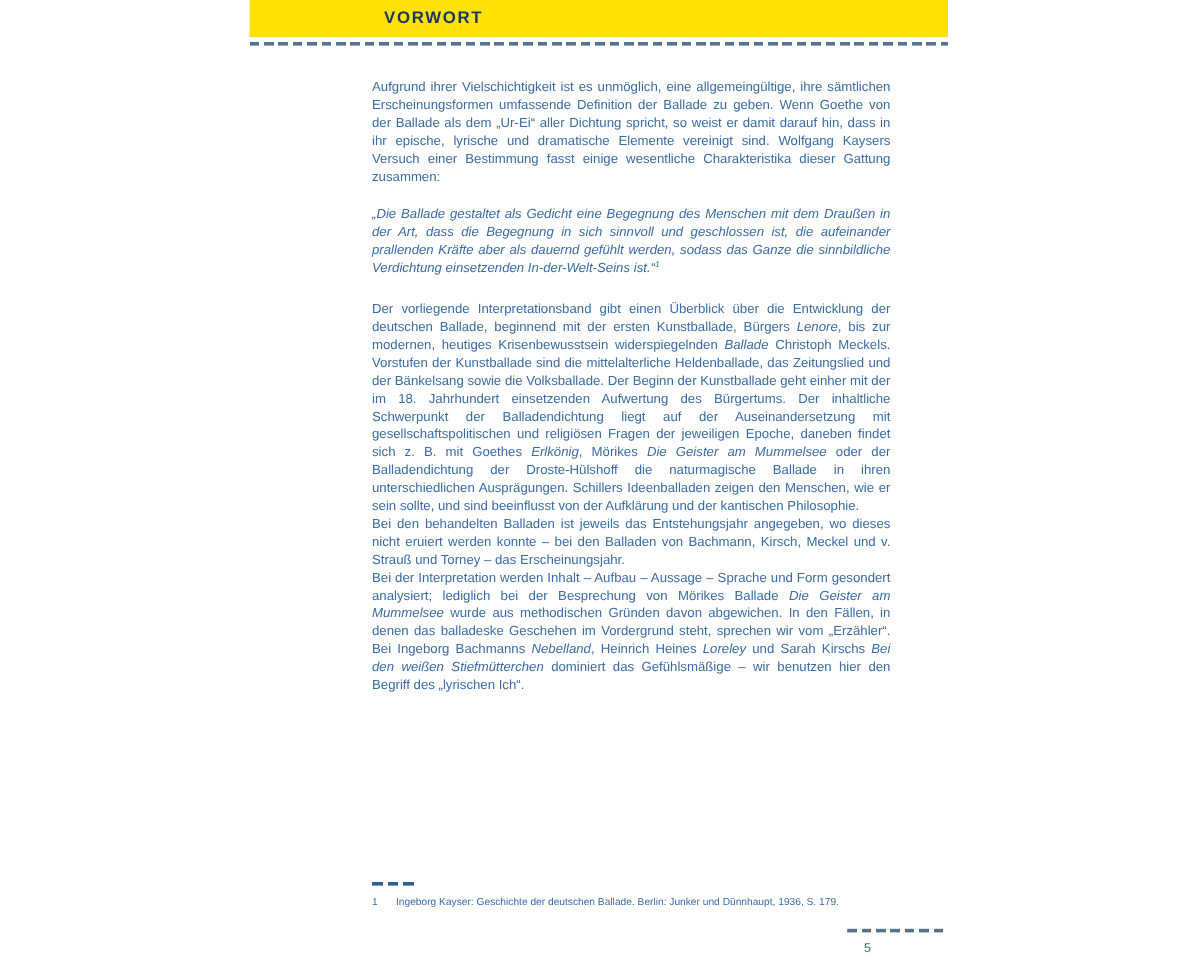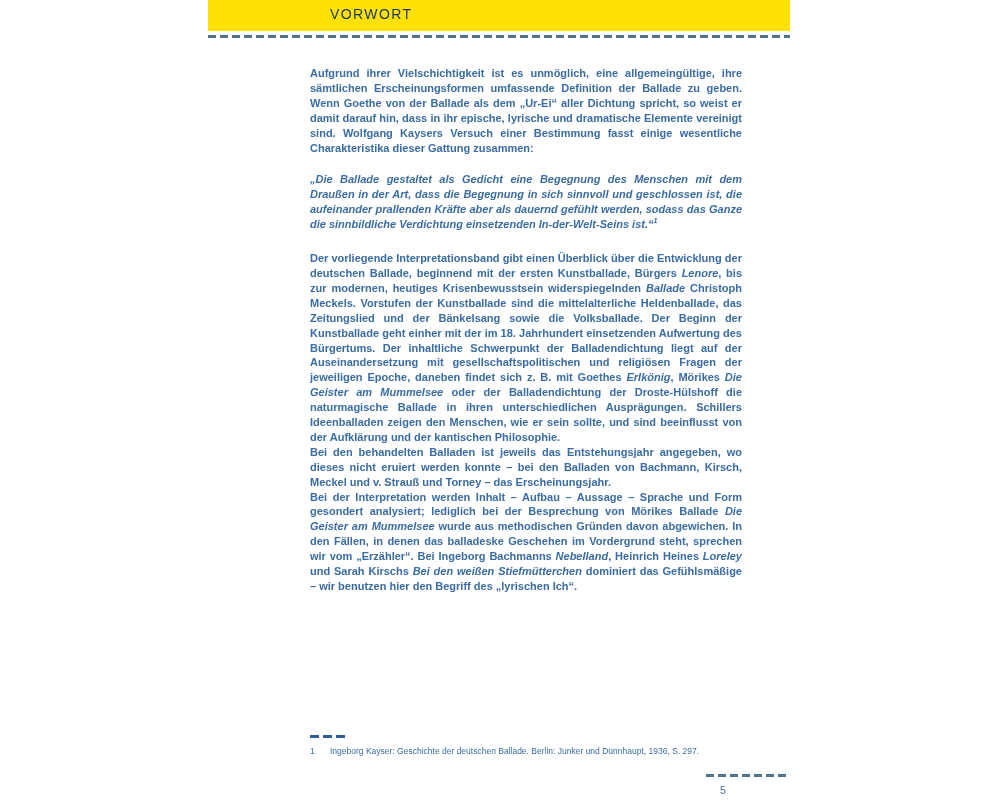--- a/index.html
+++ b/index.html
@@ -24,24 +24,24 @@
   .header-band {
     position: absolute;
     left: 208px;
     top: 0;
     width: 582px;
     height: 31px;
     background: var(--band-yellow);
   }
   .header-title {
     position: absolute;
-    left: 122px;
+    left: 112px;
     top: 6px;
     font-size: 14px;
-    font-weight: normal;
+    font-weight: bold;
     letter-spacing: 1.4px;
     color: var(--title-navy);
   }
   .header-dashes {
     position: absolute;
     left: 208px;
     top: 35px;
     width: 582px;
     height: 3px;
     background: repeating-linear-gradient(90deg, var(--dash-slate) 0 8px, transparent 8px 12px);
@@ -51,21 +51,20 @@
     left: 310px;
     top: 66px;
     width: 432px;
     color: var(--body-blue);
     font-size: 11px;
     line-height: 14.9px;
     text-align: justify;
   }
   .content p {
     margin: 0;
-    font-weight: bold;
   }
   .content p.quote {
     font-style: italic;
     margin: 17px 0 19px 0;
   }
   .content sup, .fn-ref {
     font-size: 7px;
     line-height: 0;
     vertical-align: super;
   }
@@ -123,20 +122,20 @@
       <p class="body"><span>Aufgrund ihrer Vielschichtigkeit ist es unmöglich, eine allgemeingültige, ihre sämtlichen Erscheinungsformen umfassende Definition der Ballade zu geben. Wenn Goethe von der Ballade als dem „Ur-Ei“ aller Dichtung spricht, so weist er damit darauf hin, dass in ihr epische, lyrische und dramatische Elemente vereinigt sind. Wolfgang Kaysers Versuch einer Bestimmung fasst einige wesentliche Charakteristika dieser Gattung zusammen:</span></p>
       <p class="quote"><span>„Die Ballade gestaltet als Gedicht eine Begegnung des Menschen mit dem Draußen in der Art, dass die Begegnung in sich sinnvoll und geschlossen ist, die aufeinander prallenden Kräfte aber als dauernd gefühlt werden, sodass das Ganze die sinnbildliche Verdichtung einsetzenden In-der-Welt-Seins ist.“</span><sup>1</sup></p>
       <p class="body"><span>Der vorliegende Interpretationsband gibt einen Überblick über die Entwicklung der deutschen Ballade, beginnend mit der ersten Kunstballade, Bürgers </span><span style="font-style: italic;">Lenore</span><span>, bis zur modernen, heutiges Krisenbewusstsein widerspiegelnden </span><span style="font-style: italic;">Ballade</span><span> Christoph Meckels. Vorstufen der Kunstballade sind die mittelalterliche Heldenballade, das Zeitungslied und der Bänkelsang sowie die Volksballade. Der Beginn der Kunstballade geht einher mit der im 18. Jahrhundert einsetzenden Aufwertung des Bürgertums. Der inhaltliche Schwerpunkt der Balladendichtung liegt auf der Auseinandersetzung mit gesellschaftspolitischen und religiösen Fragen der jeweiligen Epoche, daneben findet sich z. B. mit Goethes </span><span style="font-style: italic;">Erlkönig</span><span>, Mörikes </span><span style="font-style: italic;">Die Geister am Mummelsee</span><span> oder der Balladendichtung der Droste-Hülshoff die naturmagische Ballade in ihren unterschiedlichen Ausprägungen. Schillers Ideenballaden zeigen den Menschen, wie er sein sollte, und sind beeinflusst von der Aufklärung und der kantischen Philosophie.</span></p>
       <p class="body"><span>Bei den behandelten Balladen ist jeweils das Entstehungsjahr angegeben, wo dieses nicht eruiert werden konnte – bei den Balladen von Bachmann, Kirsch, Meckel und v. Strauß und Torney – das Erscheinungsjahr.</span></p>
       <p class="body"><span>Bei der Interpretation werden Inhalt – Aufbau – Aussage – Sprache und Form gesondert analysiert; lediglich bei der Besprechung von Mörikes Ballade </span><span style="font-style: italic;">Die Geister am Mummelsee</span><span> wurde aus methodischen Gründen davon abgewichen. In den Fällen, in denen das balladeske Geschehen im Vordergrund steht, sprechen wir vom „Erzähler“. Bei Ingeborg Bachmanns </span><span style="font-style: italic;">Nebelland</span><span>, Heinrich Heines </span><span style="font-style: italic;">Loreley</span><span> und Sarah Kirschs </span><span style="font-style: italic;">Bei den weißen Stiefmütterchen</span><span> dominiert das Gefühlsmäßige – wir benutzen hier den Begriff des „lyrischen Ich“.</span></p>
     </div>
 
   <div class="footnote-dashes"></div>
 
   <div class="footnote">
-    <span class="fn-num">1</span><span><span>Ingeborg Kayser: </span><span style="">Geschichte der deutschen Ballade</span><span>. Berlin: Junker und Dünnhaupt, 1936, S. 297.</span></span>
+    <span class="fn-num">1</span><span><span>Ingeborg Kayser: </span><span style="">Geschichte der deutschen Ballade</span><span>. Berlin: Junker und Dünnhaupt, 1936, S. 179.</span></span>
   </div>
 
   <div class="bottom-dashes"></div>
 
   <div class="page-number">5</div>
 
 </div>
 
 </body></html>

